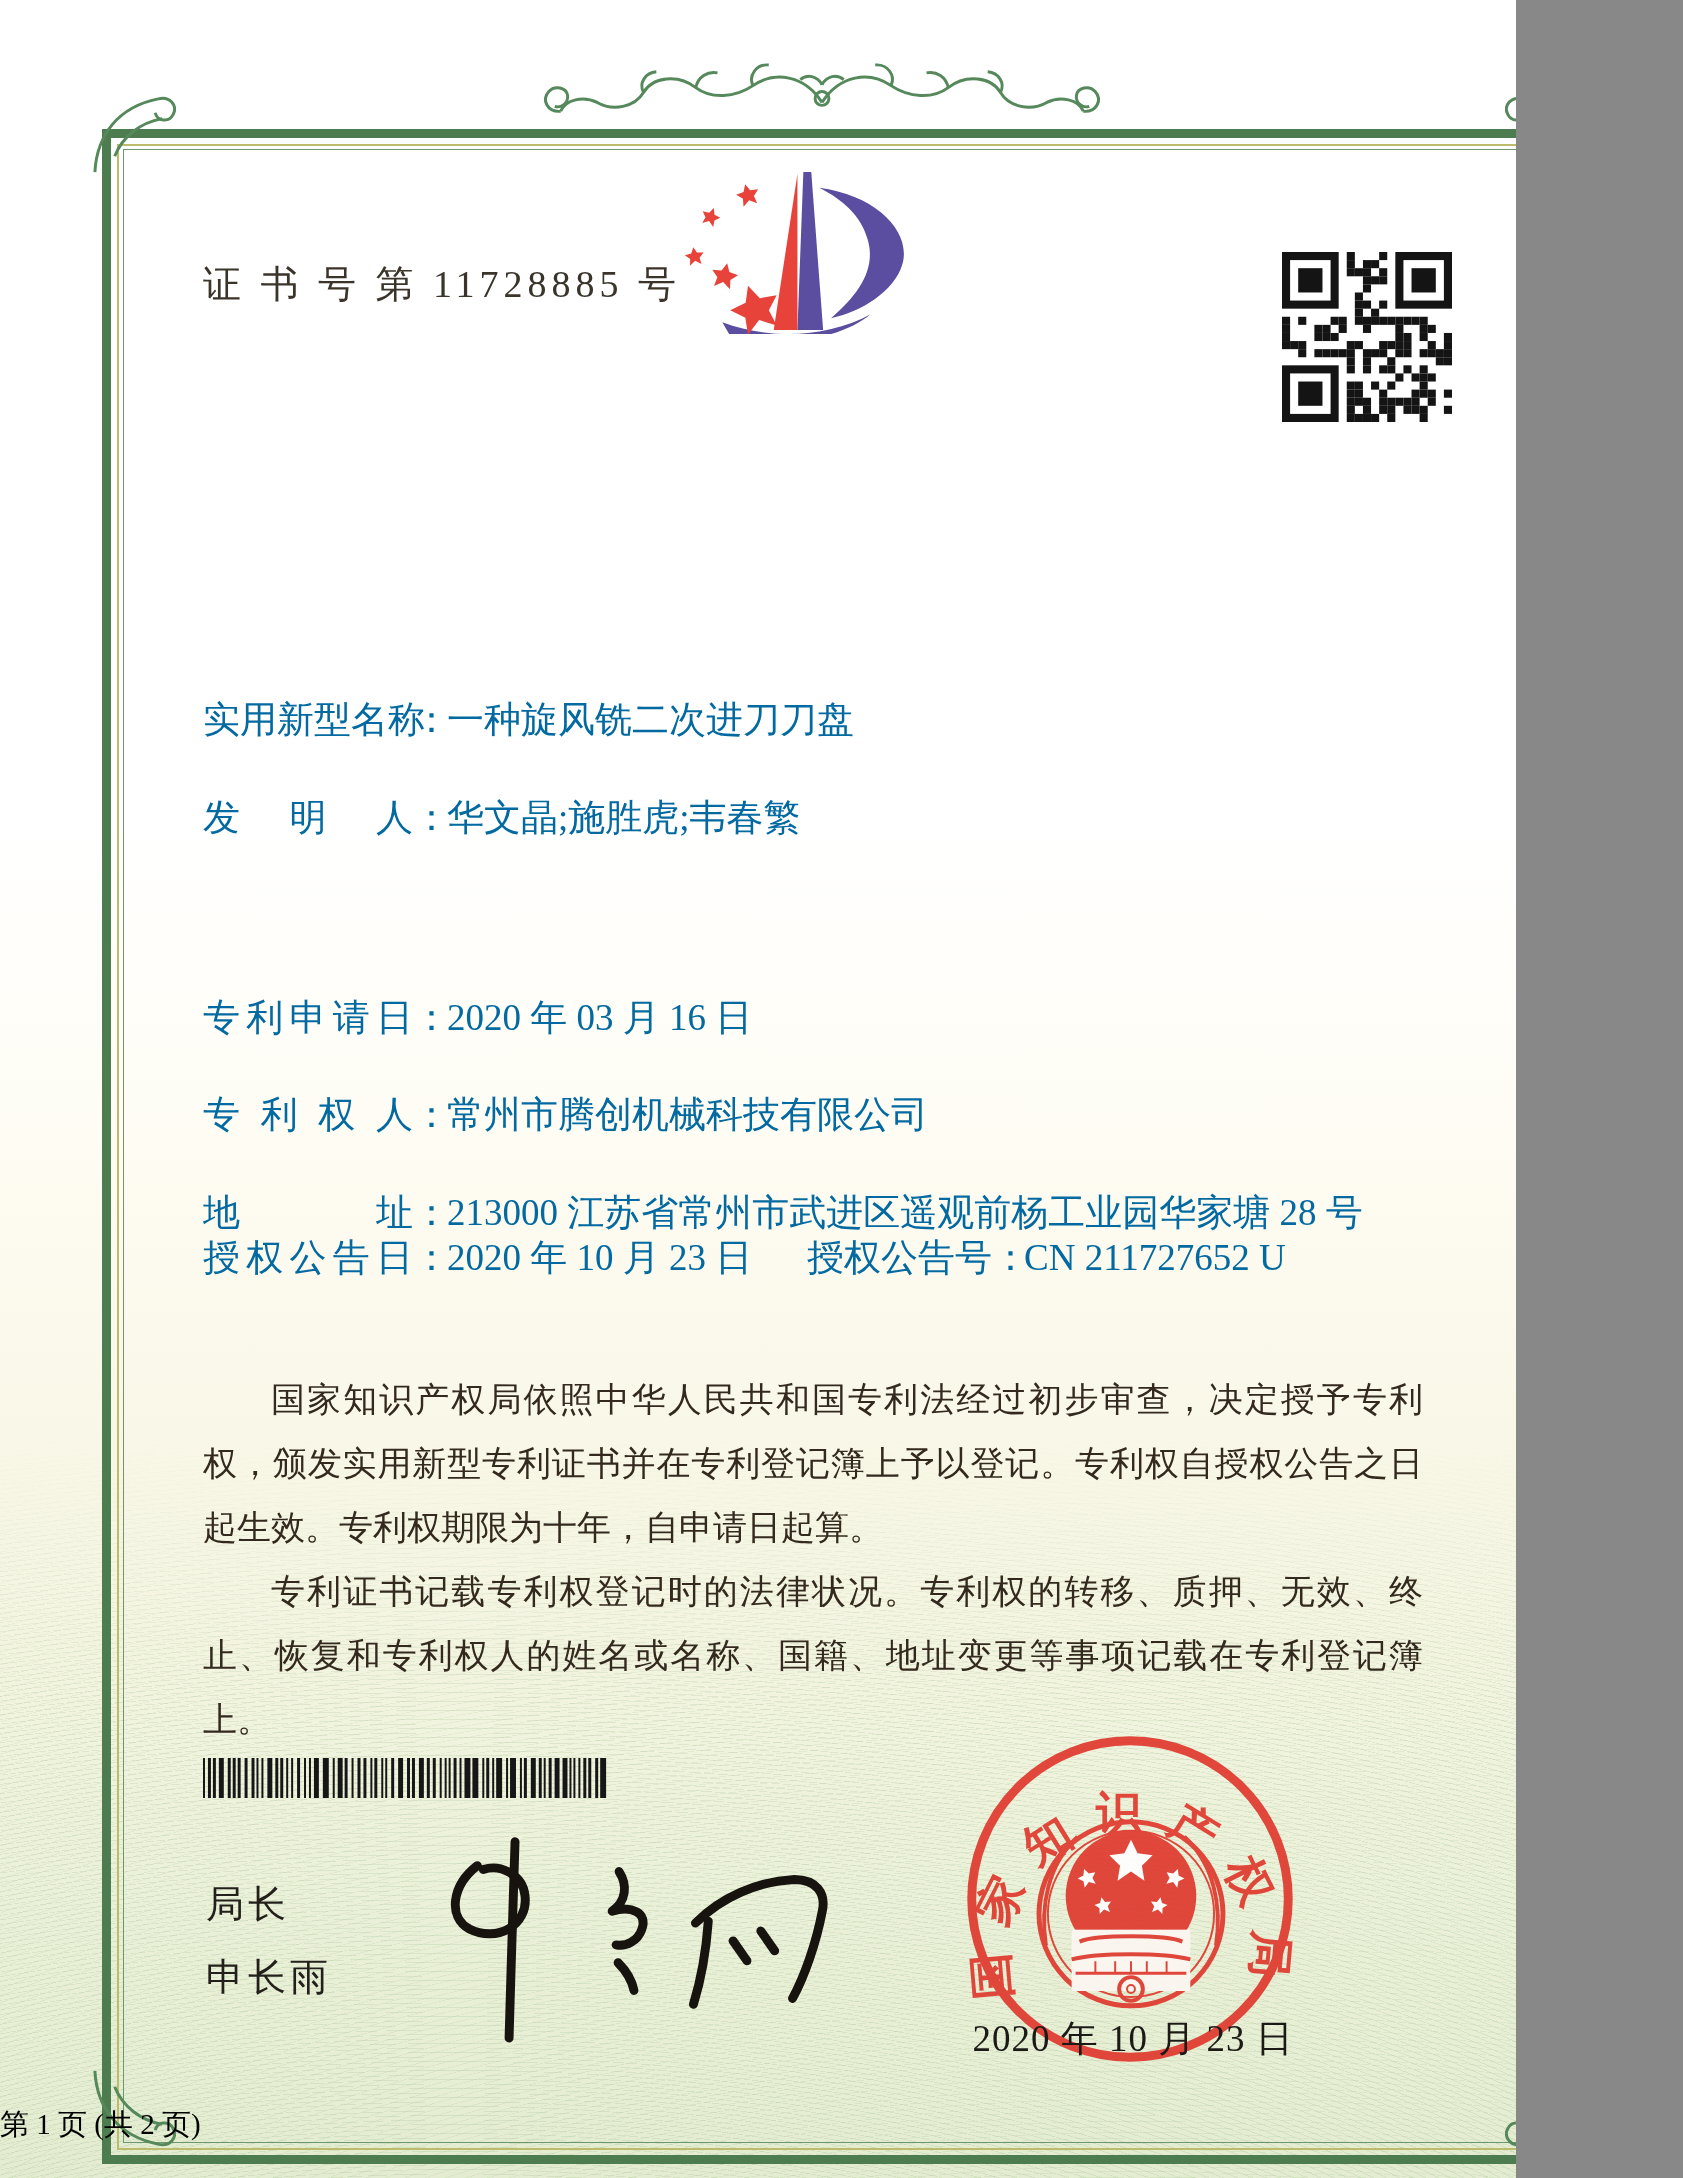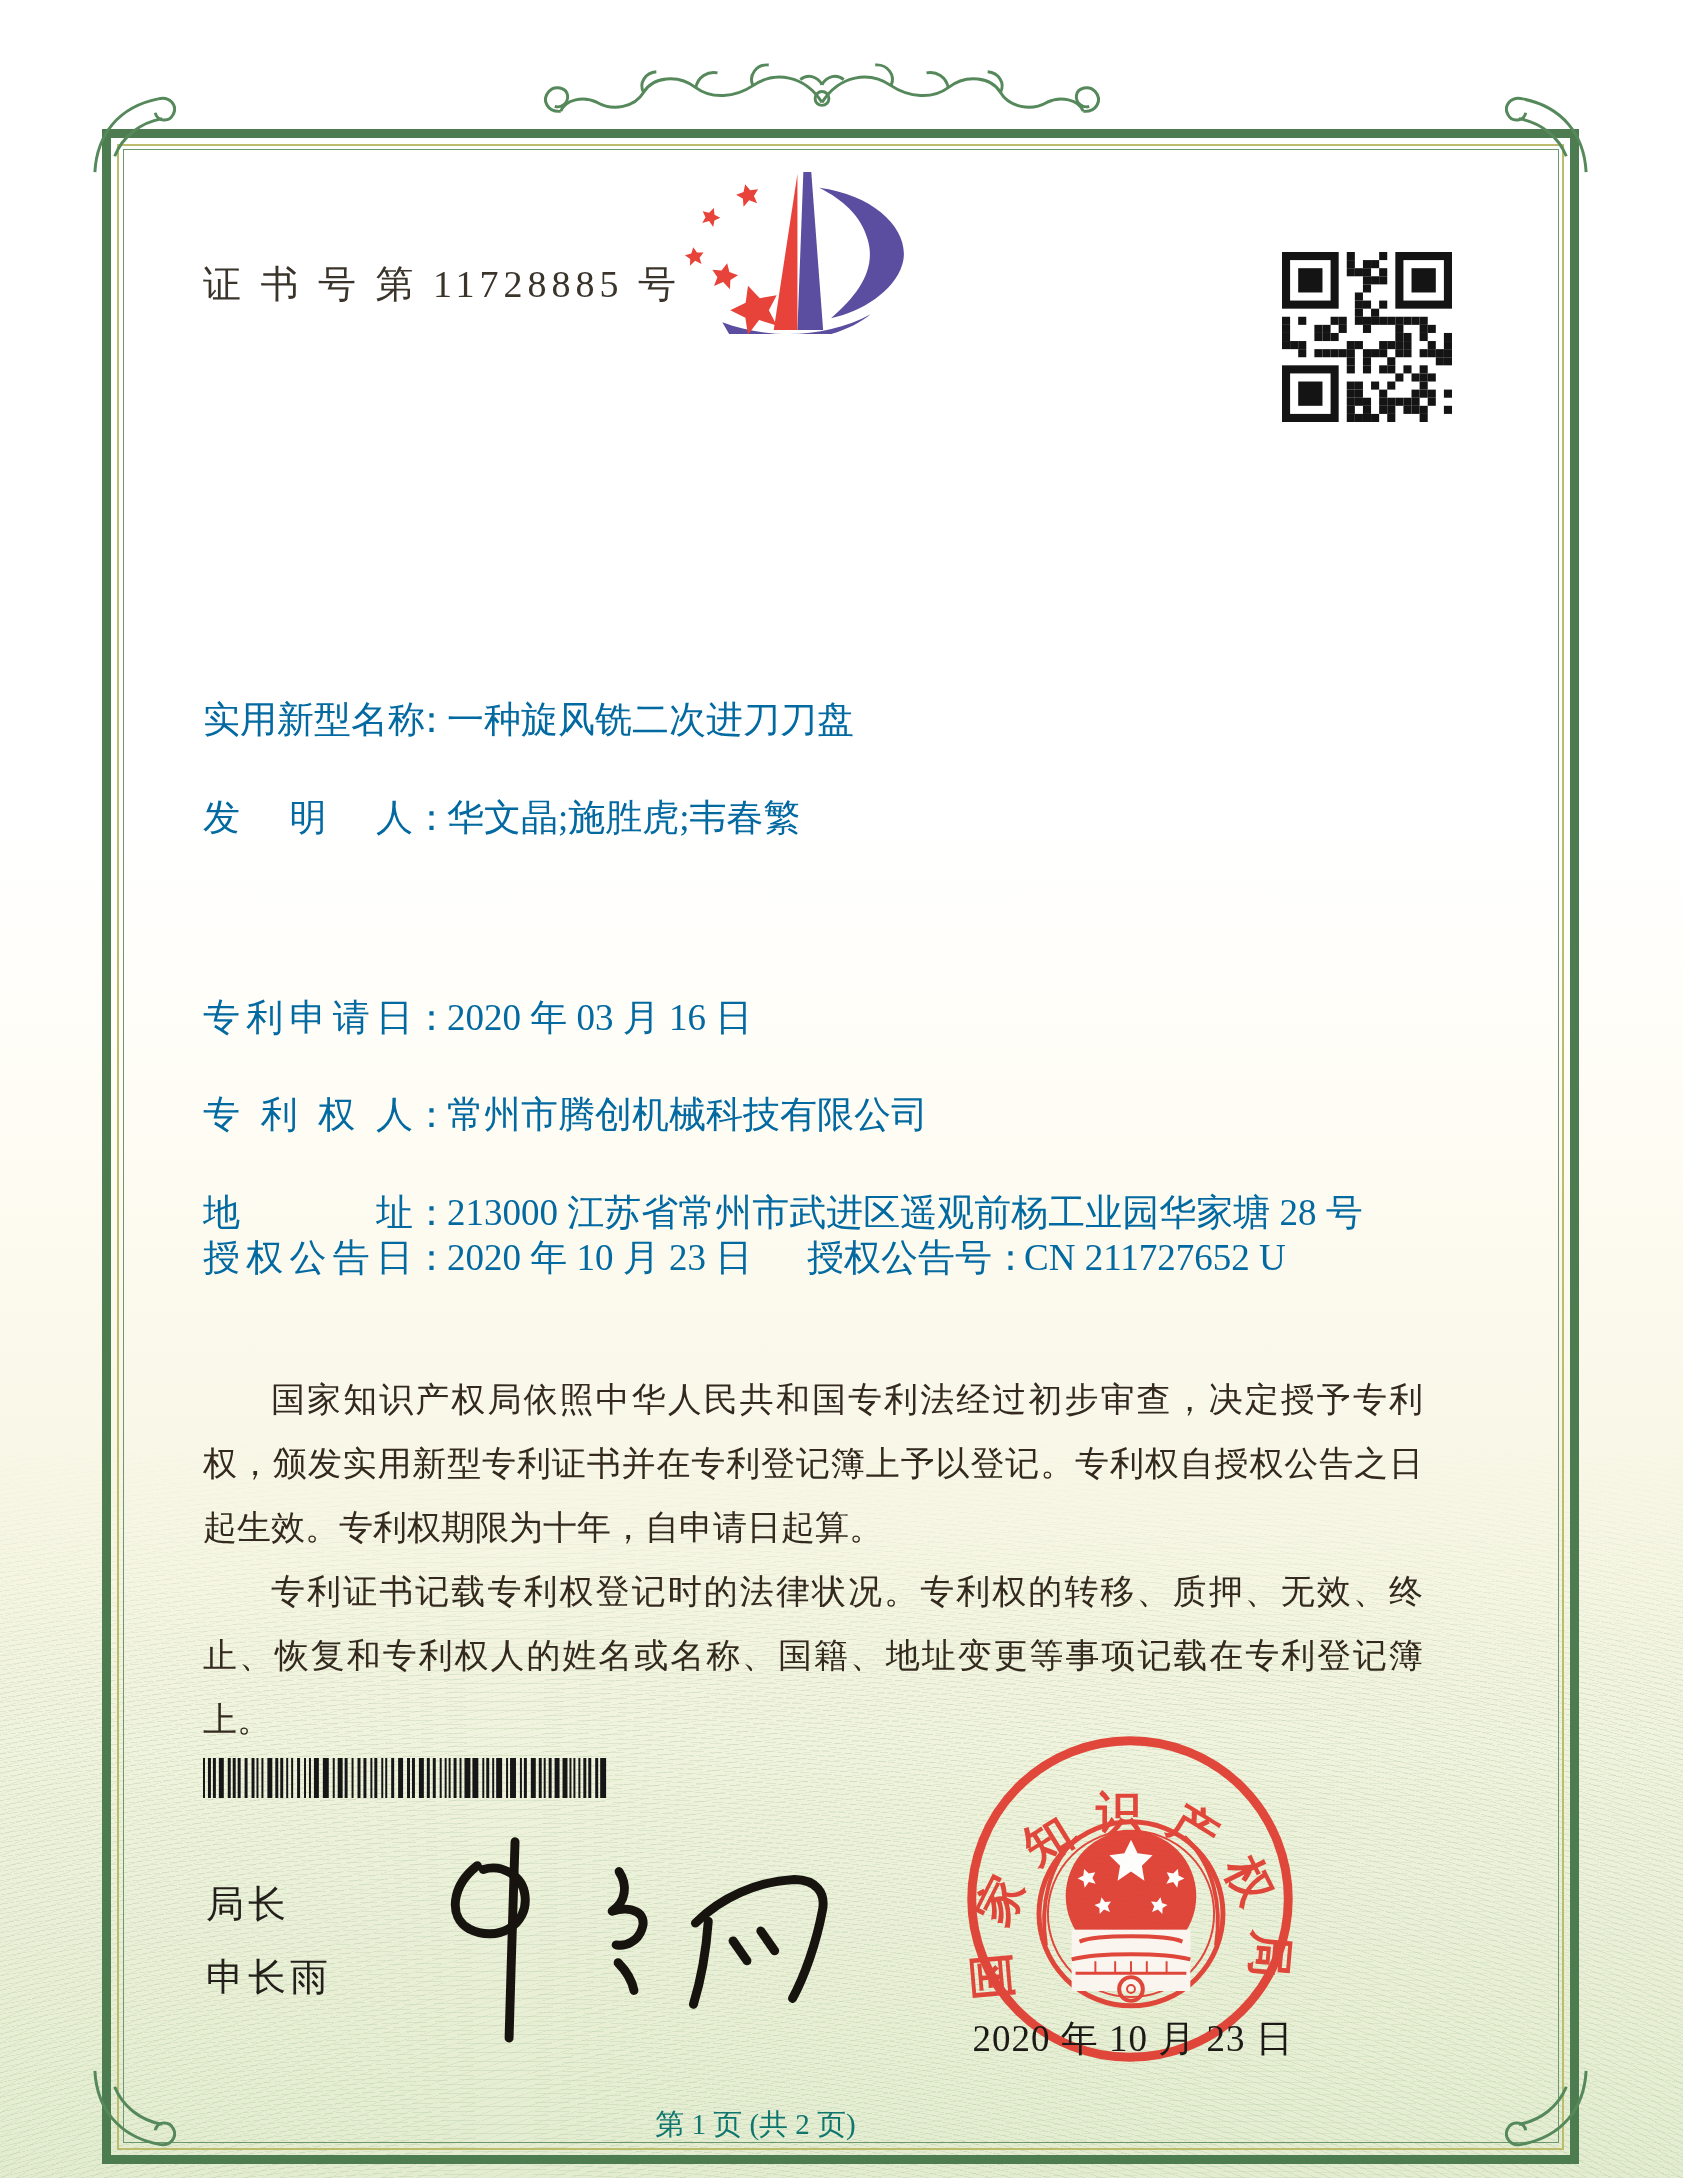--- a/index.html
+++ b/index.html
@@ -1,17 +1,17 @@
 <!DOCTYPE html>
 <html><head>
 <meta charset="utf-8">
 <style>
   html,body{margin:0;padding:0;background:#888;}
   #page{
-    position:relative;width:1683px;height:2178px;overflow:hidden;
+    position:relative;width:1516px;height:2178px;overflow:hidden;
     background:#ffffff;
     font-family:"Liberation Serif","DejaVu Serif",serif;
     color:#2f2820;
   }
   .tint{position:absolute;inset:0;
     background:linear-gradient(180deg,#ffffff 0%,#ffffff 38%,#fefcf2 54%,#f9f7e7 66%,#f0f3dd 80%,#e8efd5 92%,#e3ecd0 100%);}
   .waves{position:absolute;left:0;right:0;top:1436px;bottom:0;
     background:
       repeating-radial-gradient(1386px 693px at 30% 165%, rgba(110,160,100,.14) 0 1.5px, transparent 1.5px 9px),
       repeating-radial-gradient(1485px 752px at 75% 175%, rgba(110,160,100,.10) 0 1.5px, transparent 1.5px 11px);
@@ -34,21 +34,21 @@
   .paras{position:absolute;left:203px;top:1368px;width:1220px;font-size:34px;line-height:64px;
     text-align:justify;color:#33291e;}
   .paras p{margin:0;text-indent:2em;}
   .barcode{position:absolute;left:203px;top:1758px;width:414px;height:40px;}
   .officer-title{position:absolute;left:206px;top:1879px;font-size:38px;letter-spacing:4px;color:#23201b;}
   .officer-name{position:absolute;left:206px;top:1952px;font-size:38px;letter-spacing:4px;color:#23201b;}
   .sig{position:absolute;left:406px;top:1814px;width:446px;height:238px;}
   .seal{position:absolute;left:947px;top:1716px;width:366px;height:366px;opacity:.92;}
   .issue-date{position:absolute;left:950px;top:2014px;width:366px;text-align:center;
     font-size:37px;color:#1c1a17;z-index:5;letter-spacing:1px;}
-  .footer{position:absolute;left:0;top:2105px;width:1511px;text-align:center;font-size:29px;color:#0f766e;}
+  .footer{position:absolute;left:0;top:2105px;width:1511px;font-size:29px;color:#000000;}
   svg{display:block;}
 </style>
 </head>
 <body>
 
 <div id="page">
   <div class="tint"></div>
   <div class="waves"></div>
 
   <div class="frame-a"></div>

